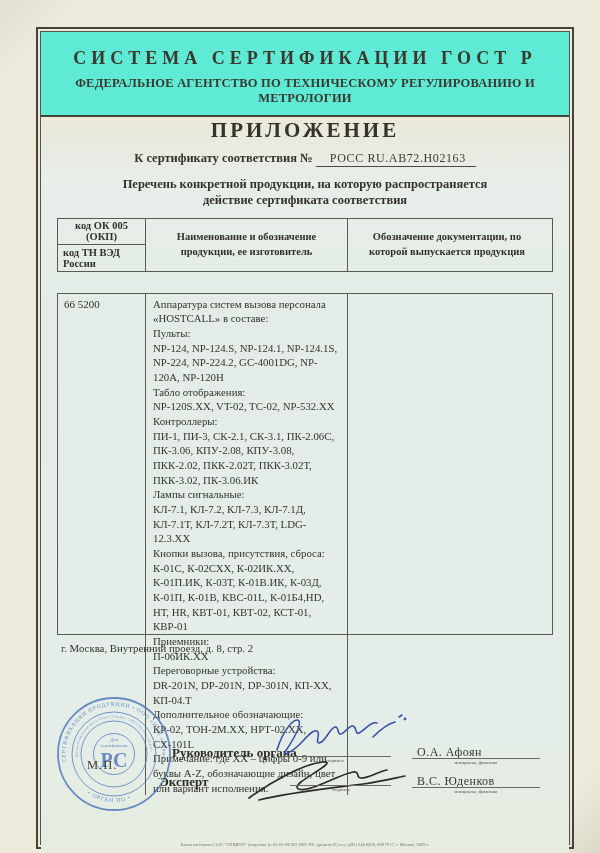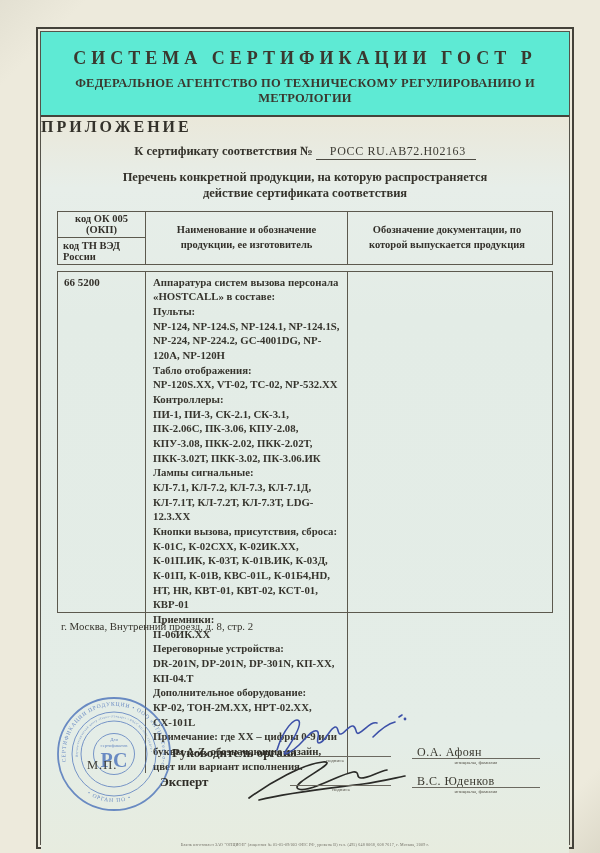--- a/index.html
+++ b/index.html
@@ -14,33 +14,33 @@
   .hdr-title{font-size:18px;font-weight:bold;letter-spacing:5px;color:#3a382f;}
   .hdr-sub{font-size:12.5px;font-weight:bold;margin-top:7px;letter-spacing:0.2px;color:#3a382f;}
   .hdr-rule{border-bottom:2px solid #45433b;margin-top:9px;}
   .body-area{
     position:relative;height:736px;
     background:linear-gradient(180deg,#eae8da 0px,#e7eee9 70px,#e3ece6 200px,#e4ede7 620px,#e7ecdf 100%);
   }
   .num-row{text-align:right;padding:14px 42px 0 0;}
   .num-sym{font-size:15px;font-weight:bold;color:#2f2d27;margin-right:6px;}
   .num-val{font-family:"DejaVu Sans Mono",monospace;font-size:17px;color:#c74744;letter-spacing:2px;}
-  .doc-title{text-align:left;font-size:16px;font-weight:bold;letter-spacing:3px;margin-top:1px;color:#34322b;}
+  .doc-title{text-align:center;font-size:21px;font-weight:bold;letter-spacing:3px;margin-top:1px;color:#34322b;}
   .cert-line{text-align:center;font-size:12.5px;font-weight:bold;margin-top:8px;color:#34322b;}
   .cert-val{font-weight:normal;font-size:12px;border-bottom:1px solid #4c4a42;padding:0 10px 1px 14px;letter-spacing:0.6px;color:#3c3a32;}
   .purpose{text-align:center;font-size:12.5px;font-weight:bold;margin-top:10px;line-height:1.3;color:#34322b;}
   .content{padding:0 16px;}
   .tbl{margin-top:9px;font-size:10.5px;}
   .tbl-head{display:grid;grid-template-columns:88px 202px 198px;border:1px solid #5c594e;height:52px;}
   .tbl-head .c1{border-right:1px solid #5c594e;display:flex;flex-direction:column;}
   .c1-top,.c1-bot{flex:1;display:flex;align-items:center;padding:0 5px;font-weight:bold;}
   .c1-top{border-bottom:1px solid #5c594e;text-align:center;}
   .tbl-head .c2{border-right:1px solid #5c594e;}
   .tbl-head .c2,.tbl-head .c3{display:flex;align-items:center;justify-content:center;text-align:center;font-weight:bold;line-height:1.35;padding:0 12px;}
-  .tbl-body{display:grid;grid-template-columns:88px 202px 198px;border:1px solid #5c594e;margin-top:6px;height:340px;font-weight:bold;}
+  .tbl-body{display:grid;grid-template-columns:88px 202px 198px;border:1px solid #5c594e;margin-top:21px;height:340px;}
   .tbl-body .b1{border-right:1px solid #5c594e;padding:4px 6px;font-size:11px;}
   .tbl-body .b2{border-right:1px solid #5c594e;padding:3px 7px 0 7px;font-size:10.8px;line-height:1.36;color:#36342d;}
   .tbl-body .b3{padding:4px 6px;}
   .mfr{margin-top:5px;font-size:10.8px;line-height:1.5;color:#36342d;padding-left:4px;}
   .abs{position:absolute;}
   .role{font-size:13px;font-weight:bold;color:#2f2d27;}
   .sig-line{height:1px;background:#6b6960;}
   .micro{font-size:5px;color:#5a574e;text-align:center;}
   .name{font-size:12px;color:#3a382f;letter-spacing:0.5px;}
   .mp{font-size:12.5px;color:#3e3c34;letter-spacing:1px;}
@@ -95,21 +95,21 @@
                 <div>Контроллеры:</div>
                 <div>ПИ-1, ПИ-3, СК-2.1, СК-3.1, ПК-2.06С, ПК-3.06, КПУ-2.08, КПУ-3.08, ПКК-2.02, ПКК-2.02Т, ПКК-3.02Т, ПКК-3.02, ПК-3.06.ИК</div>
                 <div>Лампы сигнальные:</div>
                 <div>КЛ-7.1, КЛ-7.2, КЛ-7.3, КЛ-7.1Д, КЛ-7.1Т, КЛ-7.2Т, КЛ-7.3Т, LDG-12.3.XX</div>
                 <div>Кнопки вызова, присутствия, сброса:</div>
                 <div>К-01С, К-02СХХ, К-02ИК.ХХ, К-01П.ИК, К-03Т, К-01В.ИК, К-03Д, К-01П, К-01В, КВС-01L, К-01Б4,HD, НТ, HR, КВТ-01, КВТ-02, КСТ-01, КВР-01</div>
                 <div>Приемники:</div>
                 <div>П-06ИК.ХХ</div>
                 <div>Переговорные устройства:</div>
                 <div>DR-201N, DP-201N, DP-301N, КП-ХХ, КП-04.Т</div>
-                <div>Дополнительное оборудование:</div>
+                <div>Дополнительное обозначающие:</div>
                 <div>КР-02, ТОН-2М.ХХ, НРТ-02.ХХ, СХ-101L</div>
                 <div>Примечание: где ХХ – цифры 0-9 или буквы A-Z, обозначающие дизайн, цвет или вариант исполнения.</div>
               </div>
             <div class="b3"></div>
           </div>
         </div>
 
         <div class="mfr">
           <div>г. Москва, Внутренний проезд, д. 8, стр. 2</div>
         </div>

